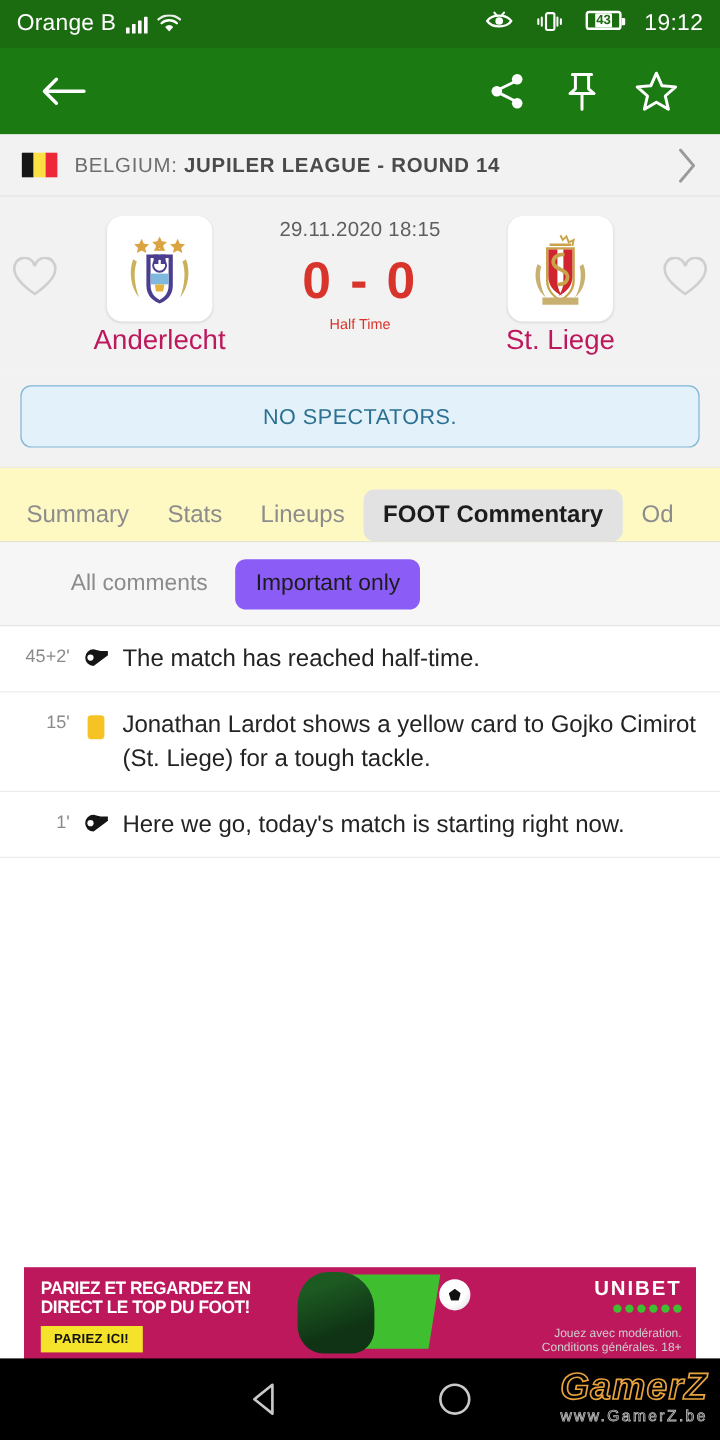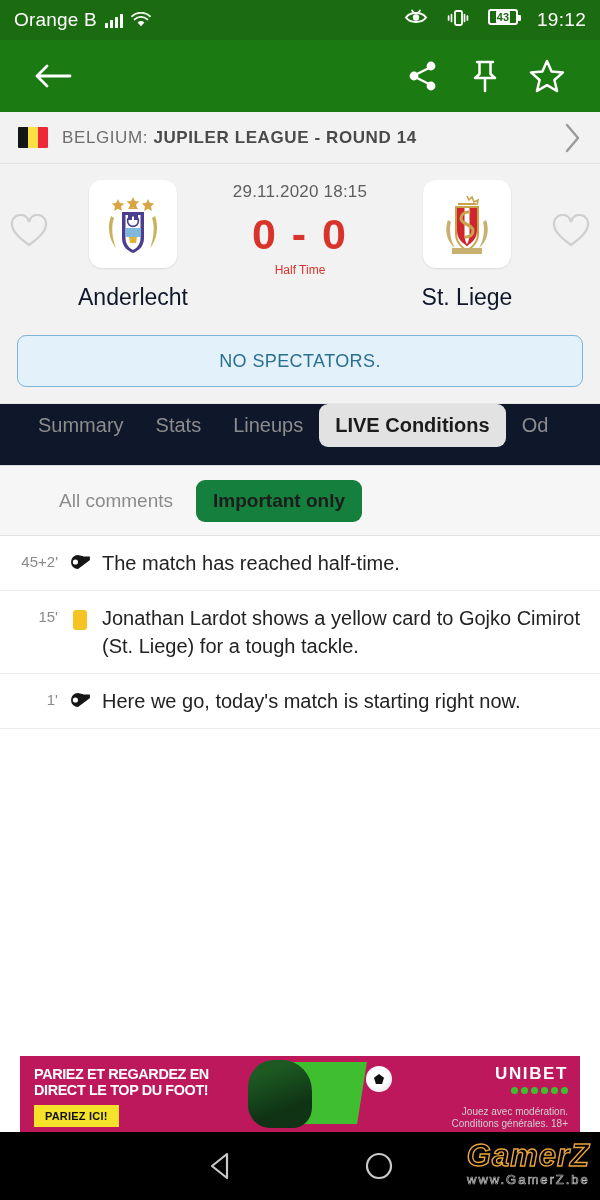--- a/index.html
+++ b/index.html
@@ -59,51 +59,51 @@
   
   .scoreblock { background: #F2F2F2; padding: 16px 0 14px; }
   .score-row { display: flex; align-items: flex-start; justify-content: center; }
   .heart { width: 58px; display: flex; justify-content: center; padding-top: 34px; }
   .team { width: 150px; display: flex; flex-direction: column; align-items: center; }
   .crestbox {
     width: 88px; height: 88px; background: #fff; border-radius: 13px;
     display: flex; align-items: center; justify-content: center;
     box-shadow: 0 1px 2px rgba(0,0,0,.10);
   }
-  .team-name { margin-top: 16px; font-size: 23px; color: #0f172a; white-space: nowrap; }
+  .team-name { margin-top: 2px; font-size: 23px; color: #be185d; white-space: nowrap; }
   .center { width: 184px; display: flex; flex-direction: column; align-items: center; padding-top: 2px; }
   .match-date { font-size: 17px; color: #5E5E5E; letter-spacing: .2px; }
   .score { font-size: 43px; font-weight: bold; color: #D9342B; letter-spacing: 2px; margin-top: 8px; }
   .stage { font-size: 12px; color: #D9342B; margin-top: 4px; }
 
   
   .banner-wrap { background: #F2F2F2; padding: 10px 17px 16px; }
   .banner {
     height: 52px; background: #E3F1FB; border: 1px solid #7FB5D5; border-radius: 9px;
     display: flex; align-items: center; justify-content: center;
     font-size: 18px; color: #2B7091; letter-spacing: .4px;
   }
 
   
   .tabs {
-    height: 63px; background: #0f172a; border-top: 1px solid #E7E7E7;
+    height: 63px; background: #fef9c3; border-top: 1px solid #E7E7E7;
     border-bottom: 1px solid #DEDEDE;
-    display: flex; align-items: flex-start; padding-left: 22px; gap: 0; overflow: hidden;
+    display: flex; align-items: flex-end; padding-left: 6px; gap: 0; overflow: hidden;
   }
   .tab {
     font-size: 20px; color: #8C8C8C; padding: 10px 16px; border-radius: 9px; white-space: nowrap;
   }
   .tab.active { background: #E2E2E2; color: #1C1C1C; font-weight: bold; }
 
   .subtabs {
     height: 70px; background: #F6F6F6; border-bottom: 1px solid #E2E2E2;
     display: flex; align-items: center; padding-left: 42px; gap: 6px;
   }
   .subtab { font-size: 19px; color: #8C8C8C; padding: 10px 17px; border-radius: 9px; white-space: nowrap; }
-  .subtab.active { background: #15803d; color: #1C1C1C; font-weight: bold; }
+  .subtab.active { background: #8b5cf6; color: #1C1C1C; font-weight: normal; }
 
   
   .comments { background: #fff; }
   .crow { display: flex; align-items: flex-start; border-bottom: 1px solid #ECECEC; padding: 13px 16px 13px 0; min-height: 46px; }
   .cmin { width: 58px; flex: 0 0 58px; text-align: right; font-size: 15px; color: #8A8A8A; padding-top: 4px; }
   .cicon { width: 44px; flex: 0 0 44px; display: flex; justify-content: center; padding-top: 2px; }
   .ctext { flex: 1; font-size: 20px; color: #232323; line-height: 28px; }
   .ycard { width: 14px; height: 20px; background: #F6C325; border-radius: 3px; margin-top: 4px; }
 
   
@@ -289,21 +289,21 @@
   </div>
 
   <div class="banner-wrap">
     <div class="banner">NO SPECTATORS.</div>
   </div>
 
   <div class="tabs">
     <div class="tab">Summary</div>
     <div class="tab">Stats</div>
     <div class="tab">Lineups</div>
-    <div class="tab active">LIVE Conditions</div>
+    <div class="tab active">FOOT Commentary</div>
     <div class="tab">Od</div>
   </div>
 
   <div class="subtabs">
     <div class="subtab">All comments</div>
     <div class="subtab active">Important only</div>
   </div>
 
   <div class="comments">
 

